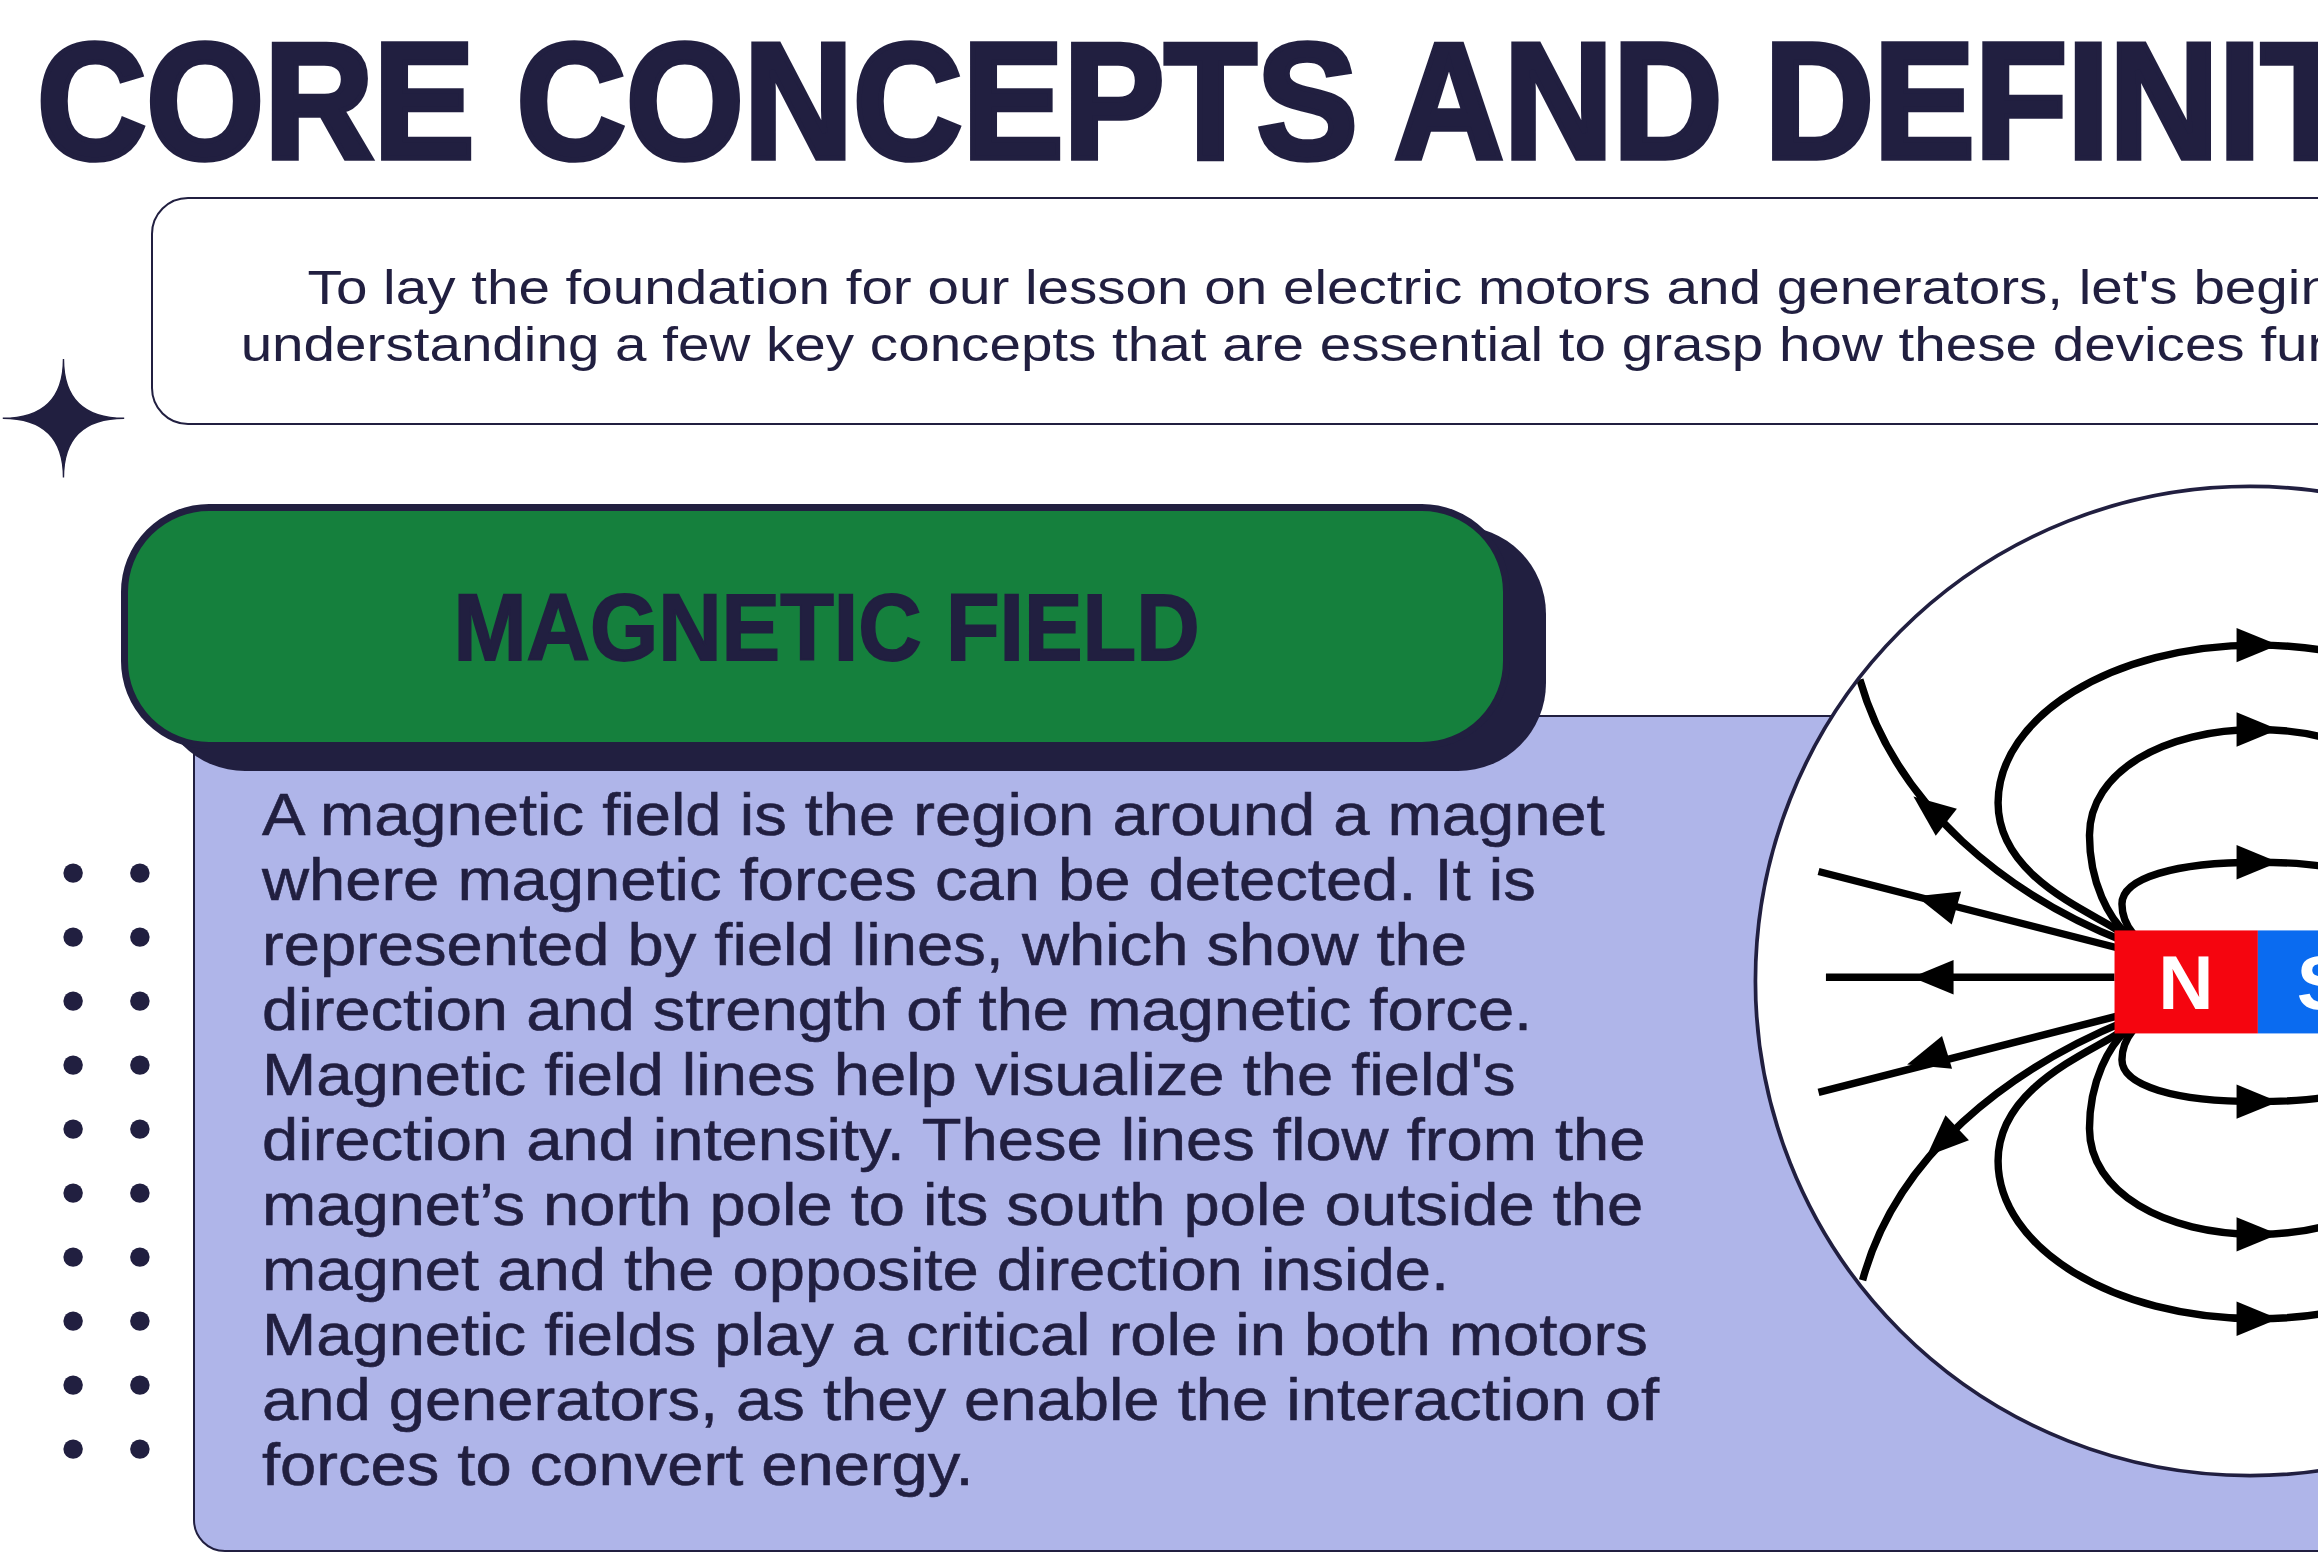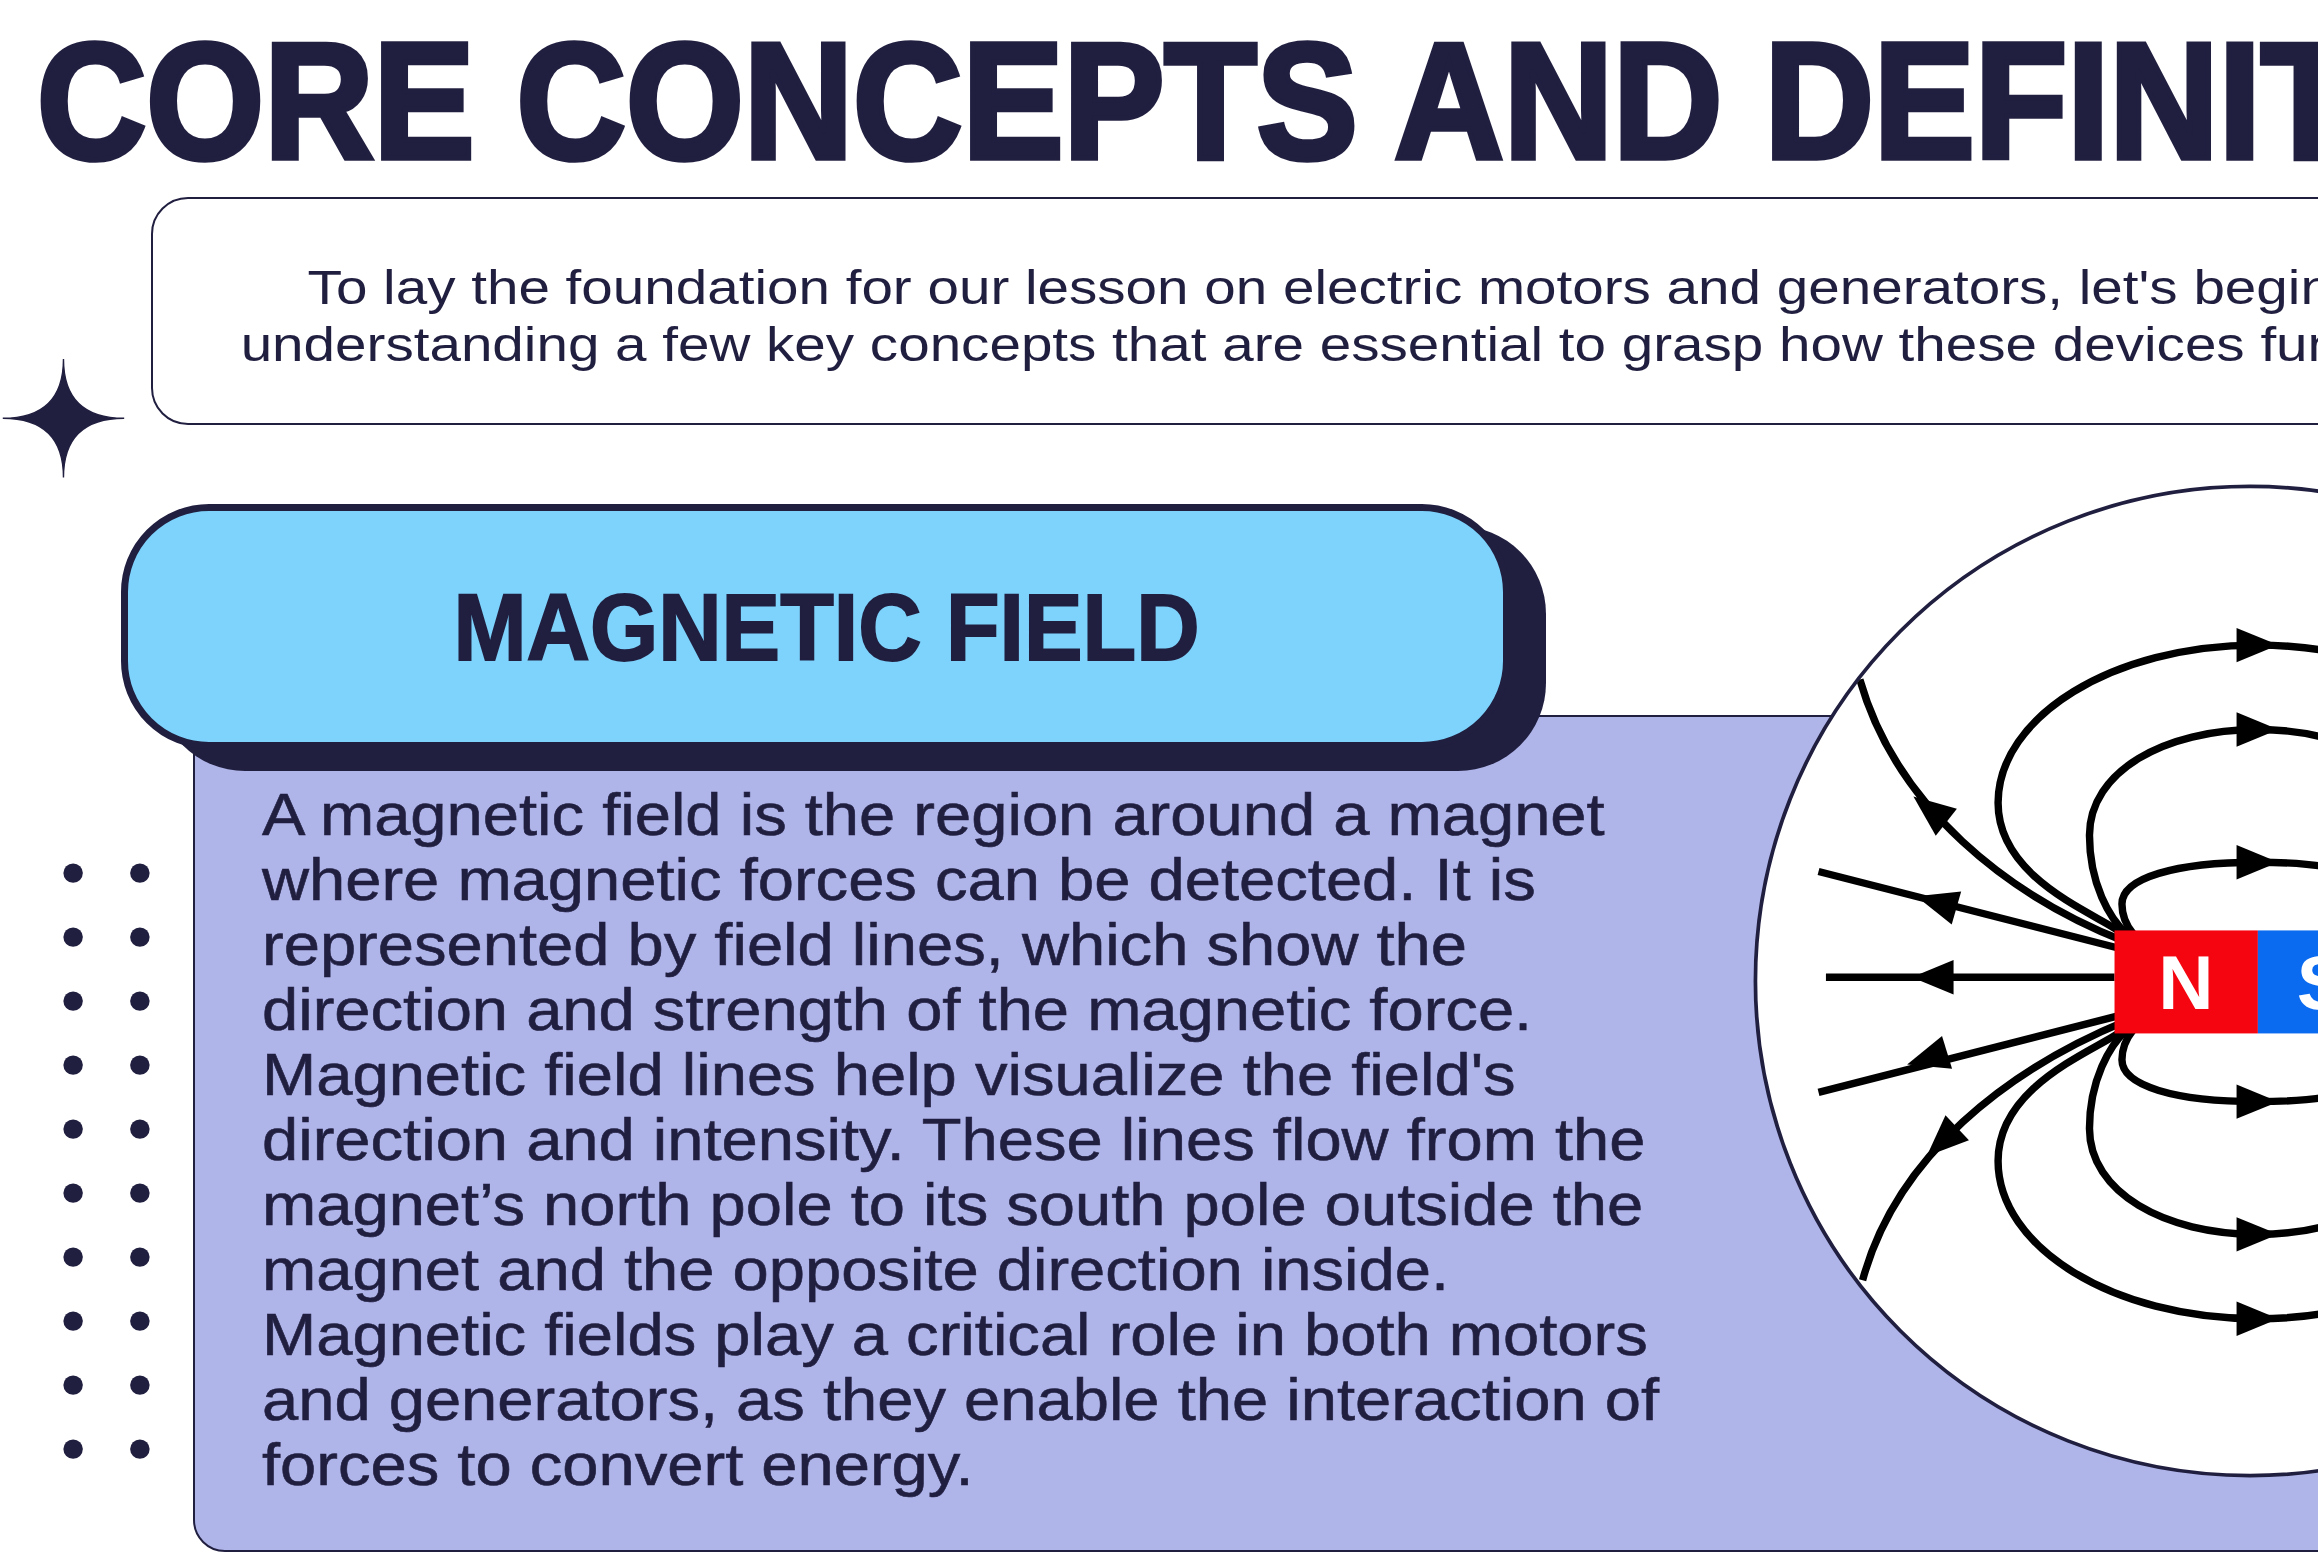--- a/index.html
+++ b/index.html
@@ -15,21 +15,21 @@
             transform:scaleX(1.155);transform-origin:50% 0;}
   #panel{position:absolute;left:193px;top:715px;width:2385px;height:837px;
          background:#afb5e9;border:2.3px solid #211f40;border-radius:32px;box-sizing:border-box;}
   #para{position:absolute;left:262px;top:782px;width:1669px;font-size:60px;
         line-height:65px;color:#211f40;letter-spacing:0px;
         -webkit-text-stroke:0.6px #211f40;
         transform:scaleX(1.085);transform-origin:0 0;white-space:nowrap;}
   #pillshadow{position:absolute;left:157px;top:526px;width:1389px;height:245px;
               background:#211f40;border-radius:88px;}
   #pill{position:absolute;left:121px;top:504px;width:1389px;height:245px;
-        background:#7dd3fc;border:7px solid #211f40;border-radius:88px;box-sizing:border-box;}
+        background:#15803d;border:7px solid #211f40;border-radius:88px;box-sizing:border-box;}
   #pill span{font-size:94px;font-weight:bold;color:#211f40;letter-spacing:0px;
              -webkit-text-stroke:1.9px #211f40;
              position:absolute;left:10.7px;top:70px;width:100%;text-align:center;line-height:1;
              transform:scaleX(0.934);transform-origin:50% 0;}
   svg{position:absolute;}
 </style>
 </head>
 <body>
 <div id="title">CORE CONCEPTS AND DEFINITIONS</div>
 

